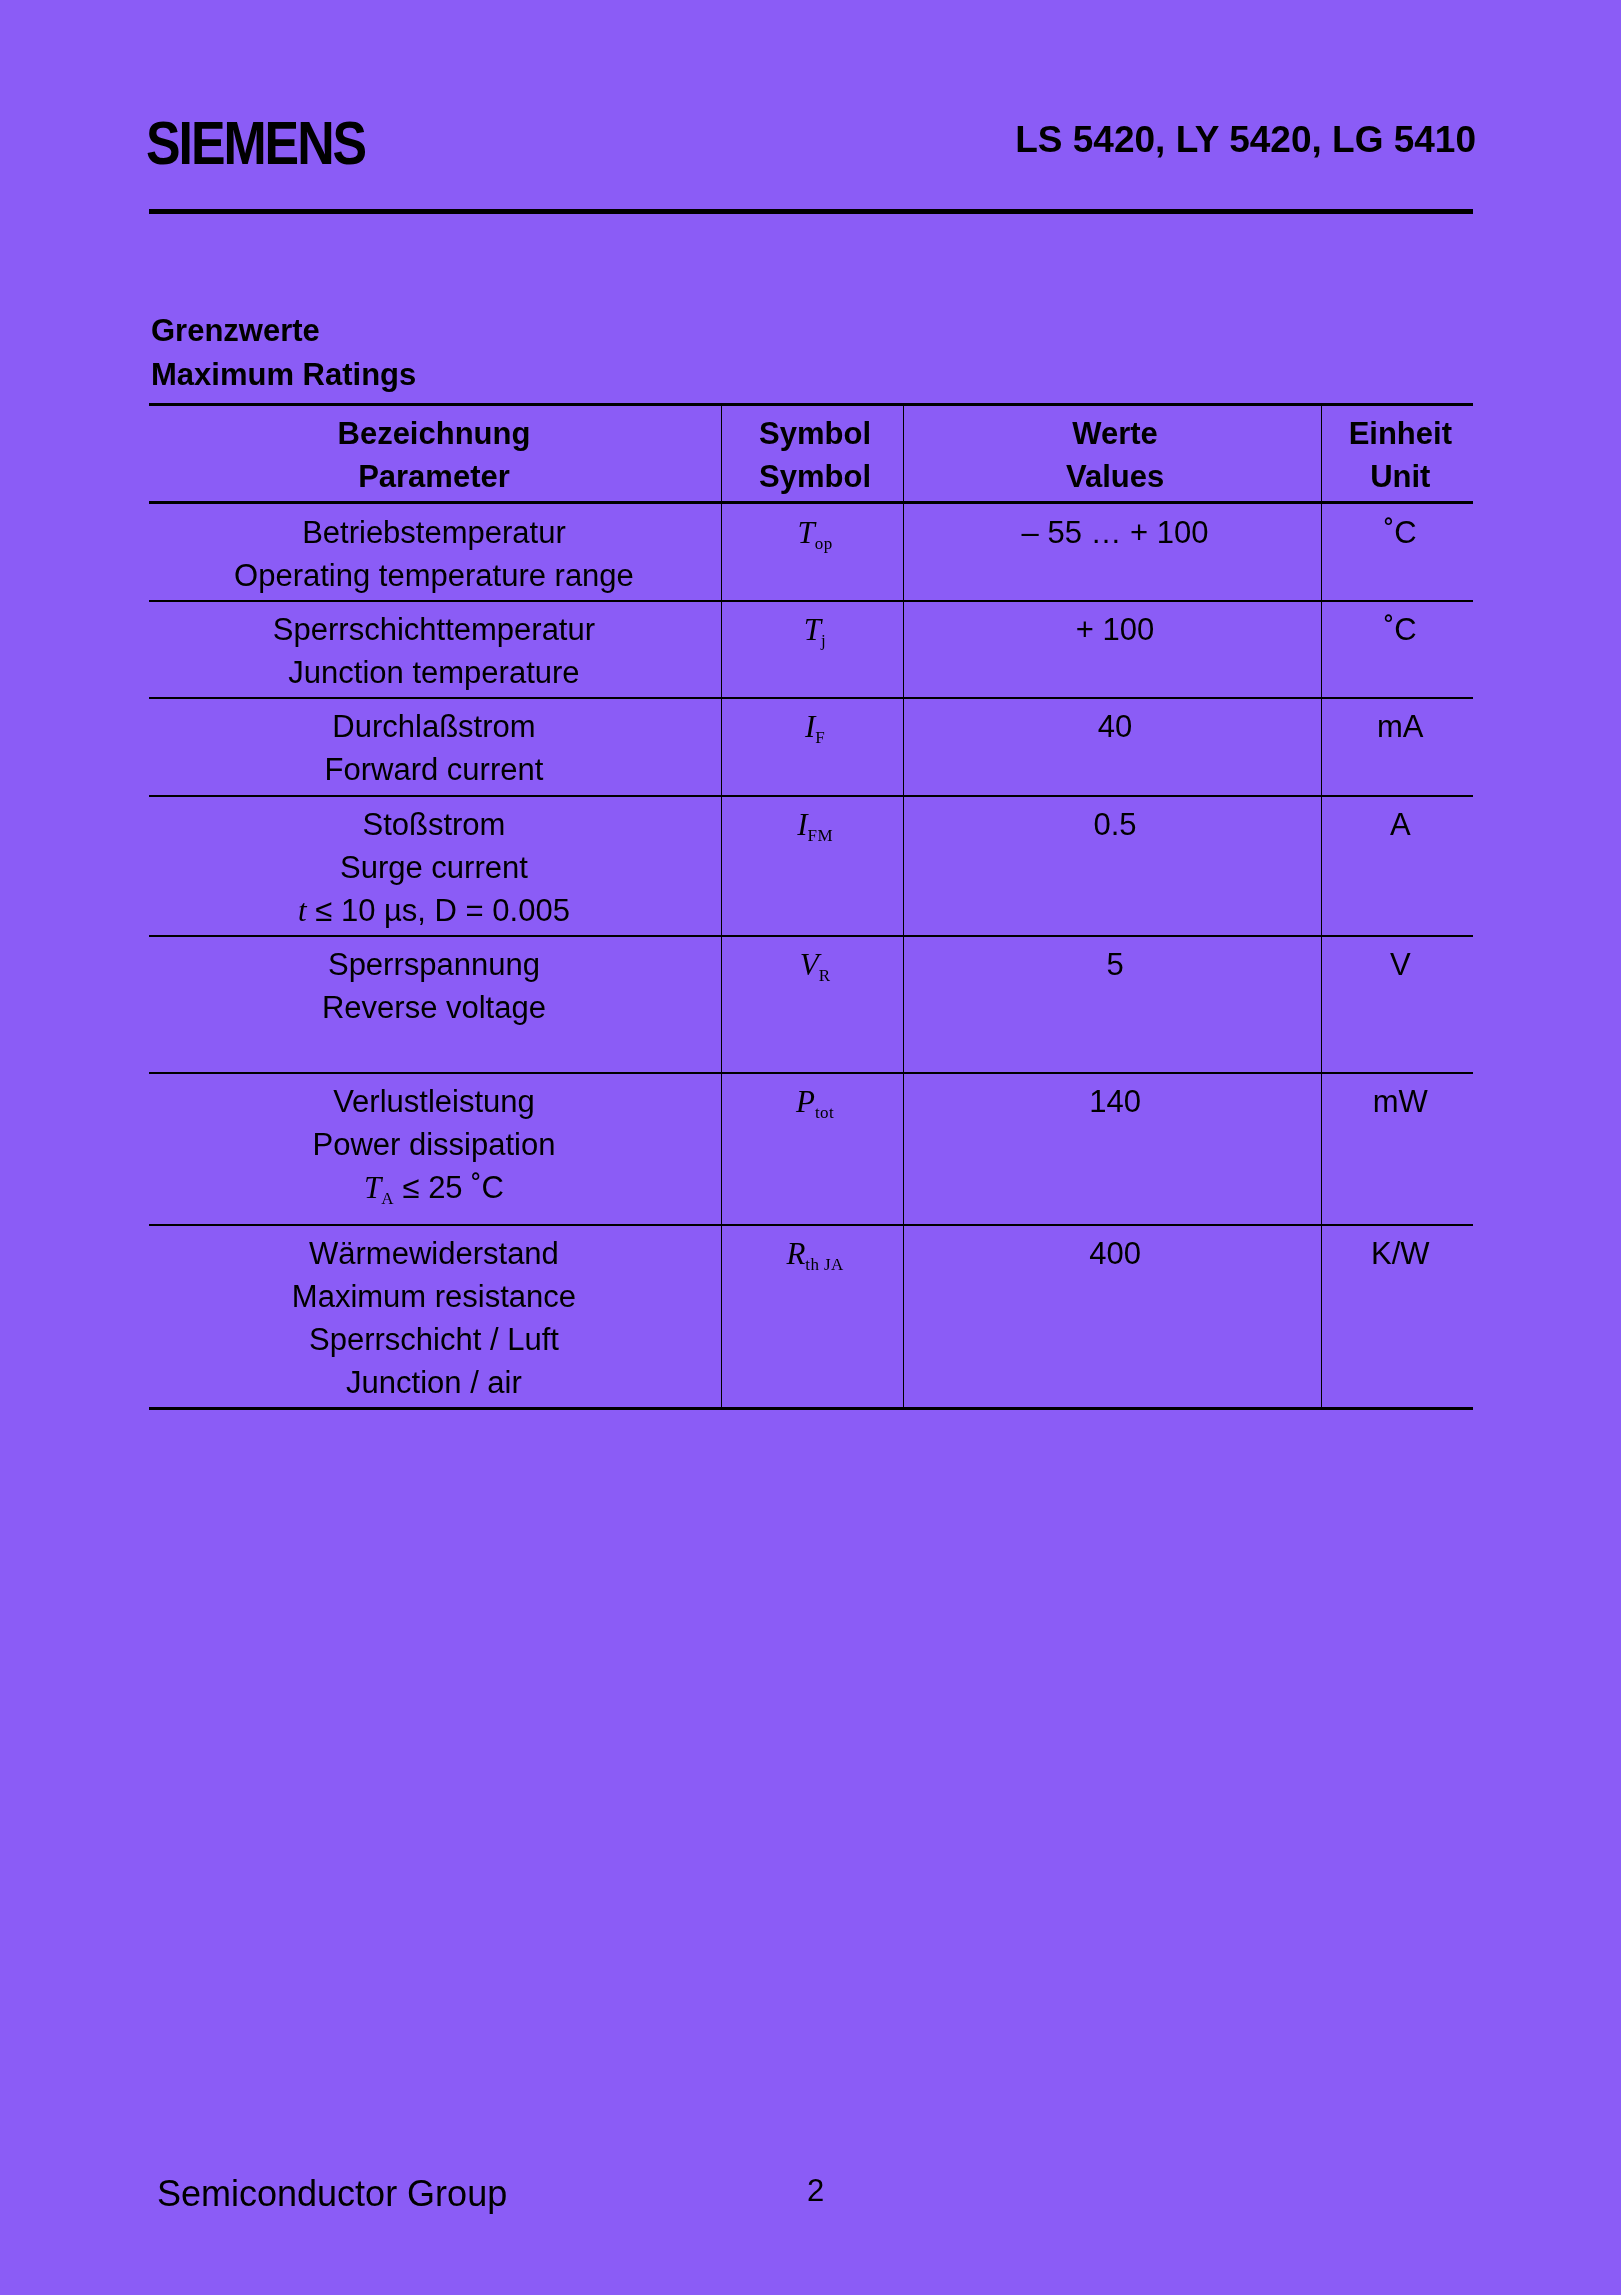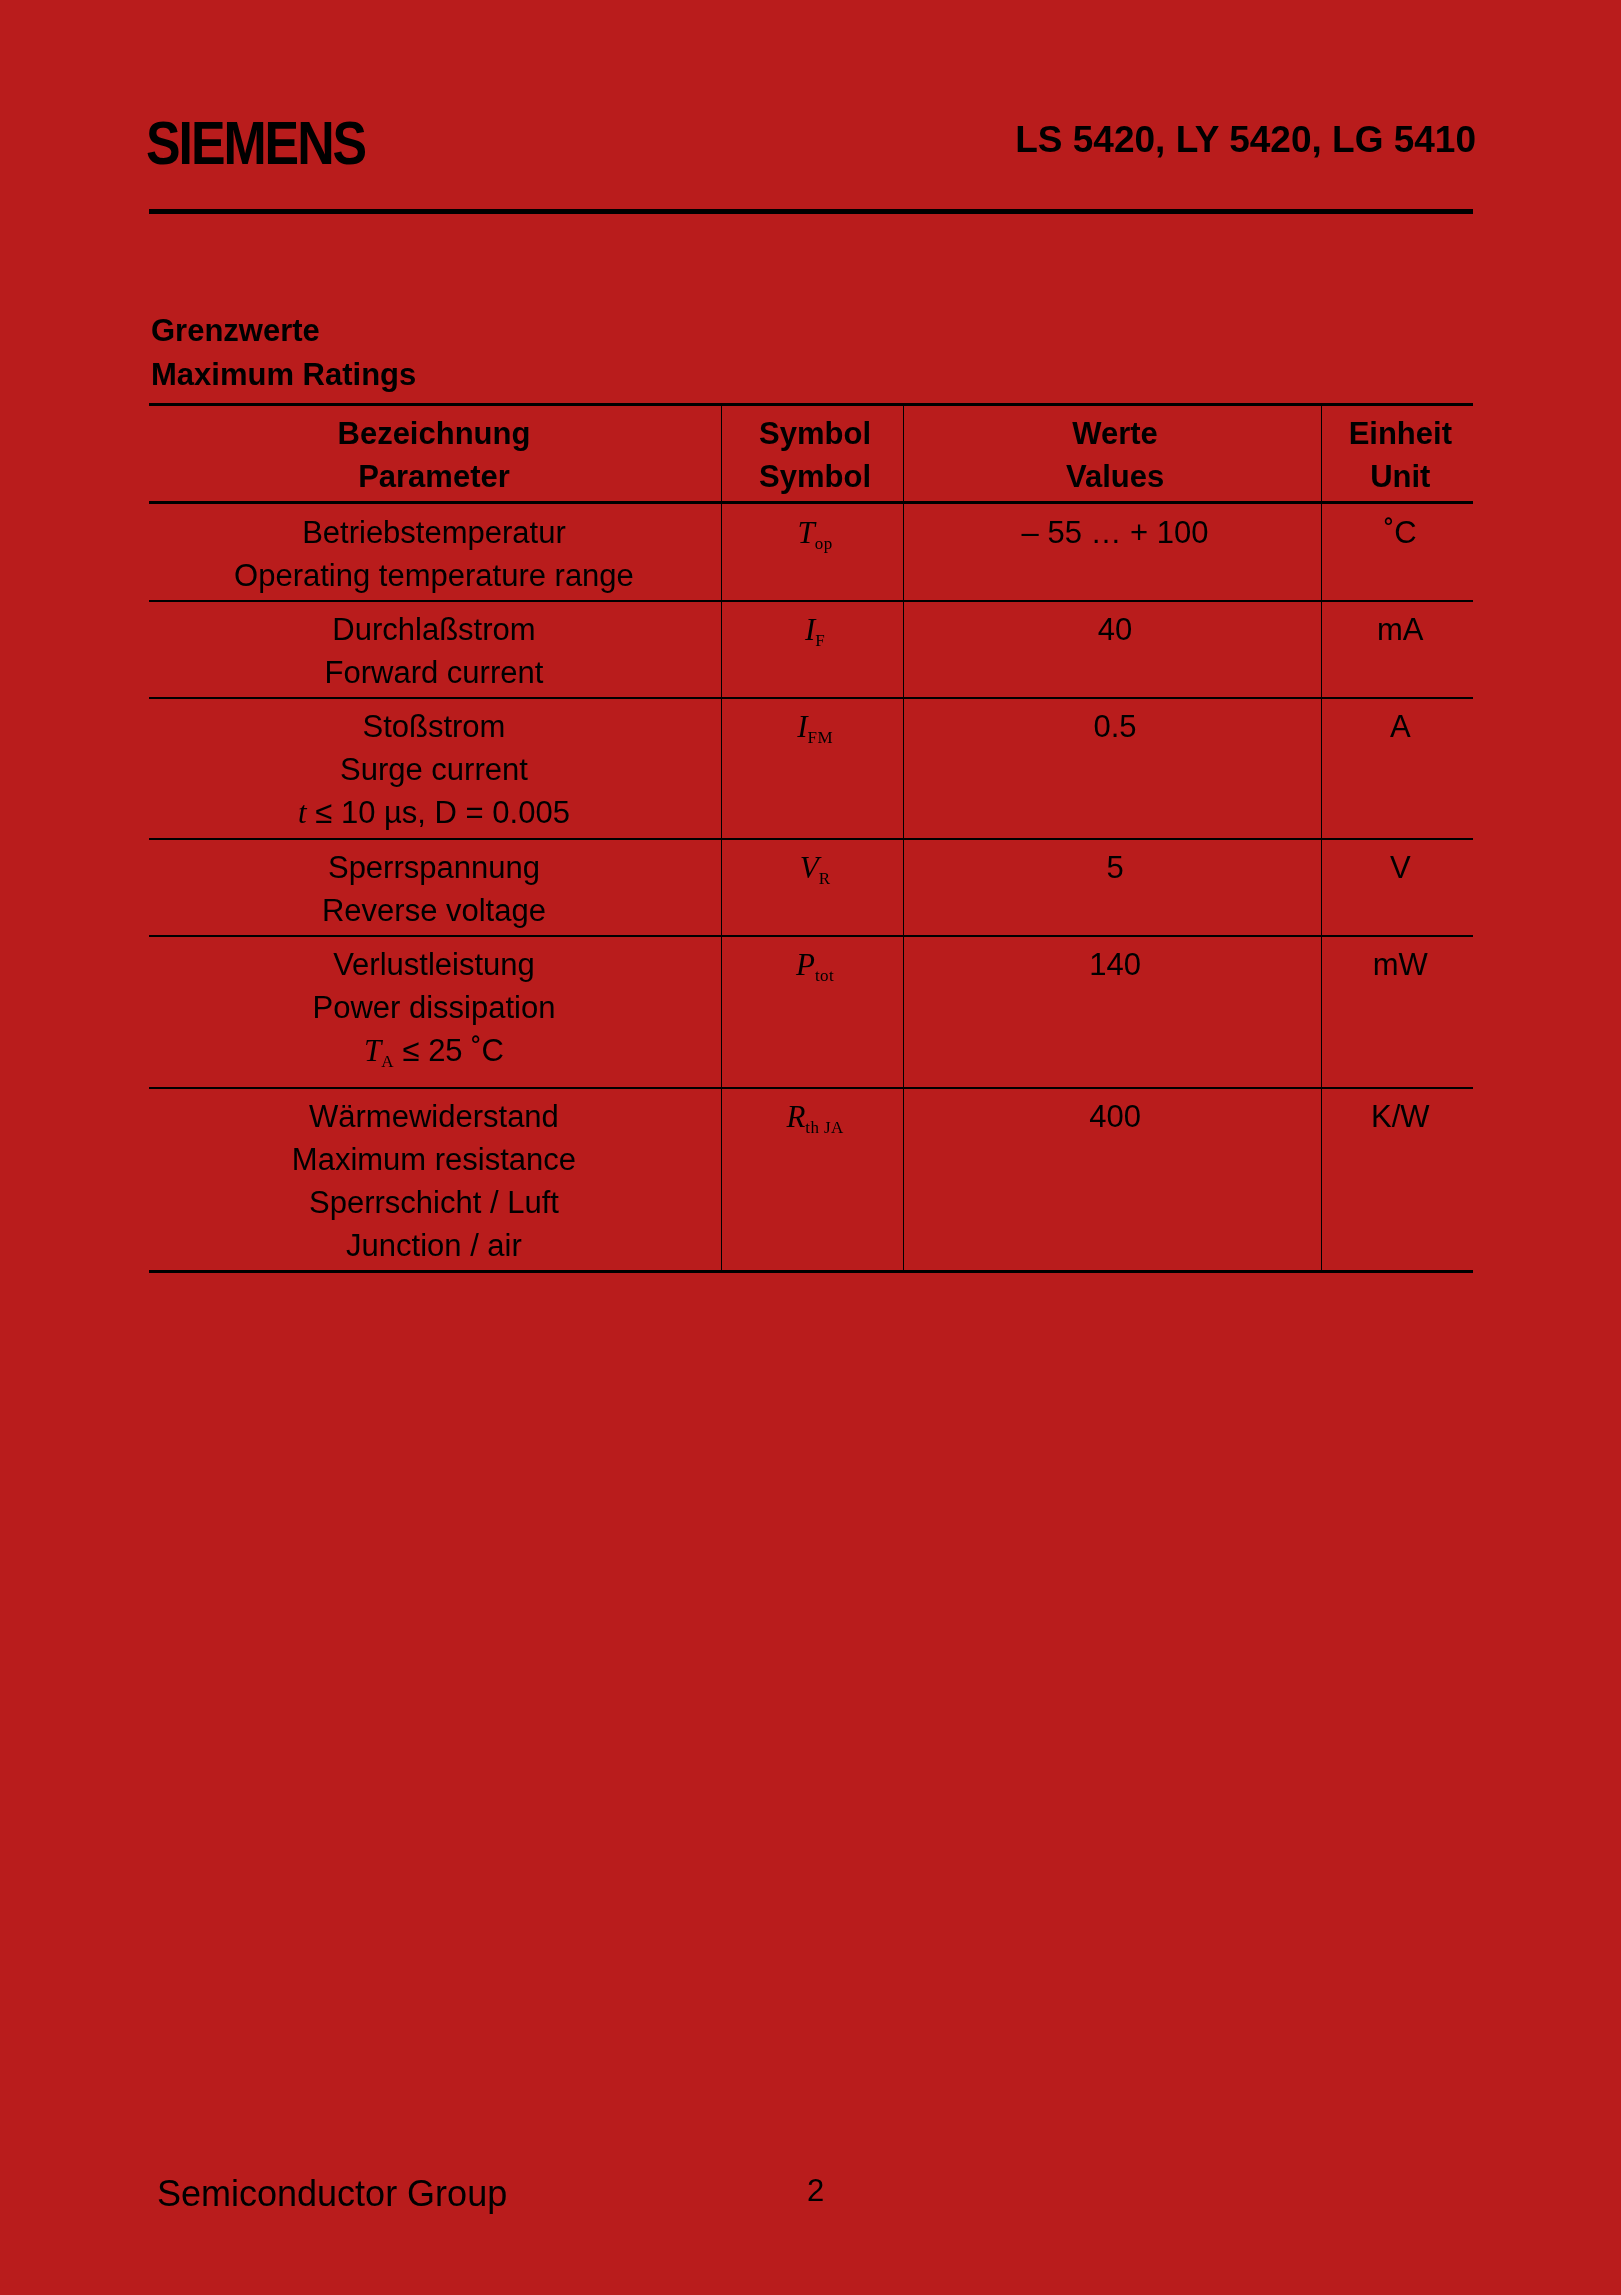--- a/index.html
+++ b/index.html
@@ -2,21 +2,21 @@
 <html style="font-size:12.6px"><head>
 <meta charset="utf-8">
 <style>
   * { margin: 0; padding: 0; box-sizing: border-box; }
   html, body { background: #808080; }
   body { font-family: "Liberation Sans", sans-serif; }
   .page {
     position: relative;
     width: 1622px;
     height: 2295px;
-    background: #b91c1c;
+    background: #8b5cf6;
     color: #000000;
     overflow: hidden;
   }
 
   
   .brand {
     position: absolute;
     left: 146px;
     top: 108px;
     font-size: 61px;
@@ -167,20 +167,29 @@
             <td class="c1">
               <div><span class="seg-plain">Betriebstemperatur</span></div>
               <div><span class="seg-plain">Operating temperature range</span></div>
             </td>
             <td class="c2"><span class="sym-base">T</span><span class="sym-sub">op</span></td>
             <td class="c3">– 55 … + 100</td>
             <td class="c4">˚C</td>
           </tr>
           <tr>
             <td class="c1">
+              <div><span class="seg-plain">Sperrschichttemperatur</span></div>
+              <div><span class="seg-plain">Junction temperature</span></div>
+            </td>
+            <td class="c2"><span class="sym-base">T</span><span class="sym-sub">j</span></td>
+            <td class="c3">+ 100</td>
+            <td class="c4">˚C</td>
+          </tr>
+          <tr>
+            <td class="c1">
               <div><span class="seg-plain">Durchlaßstrom</span></div>
               <div><span class="seg-plain">Forward current</span></div>
             </td>
             <td class="c2"><span class="sym-base">I</span><span class="sym-sub">F</span></td>
             <td class="c3">40</td>
             <td class="c4">mA</td>
           </tr>
           <tr>
             <td class="c1">
               <div><span class="seg-plain">Stoßstrom</span></div>

